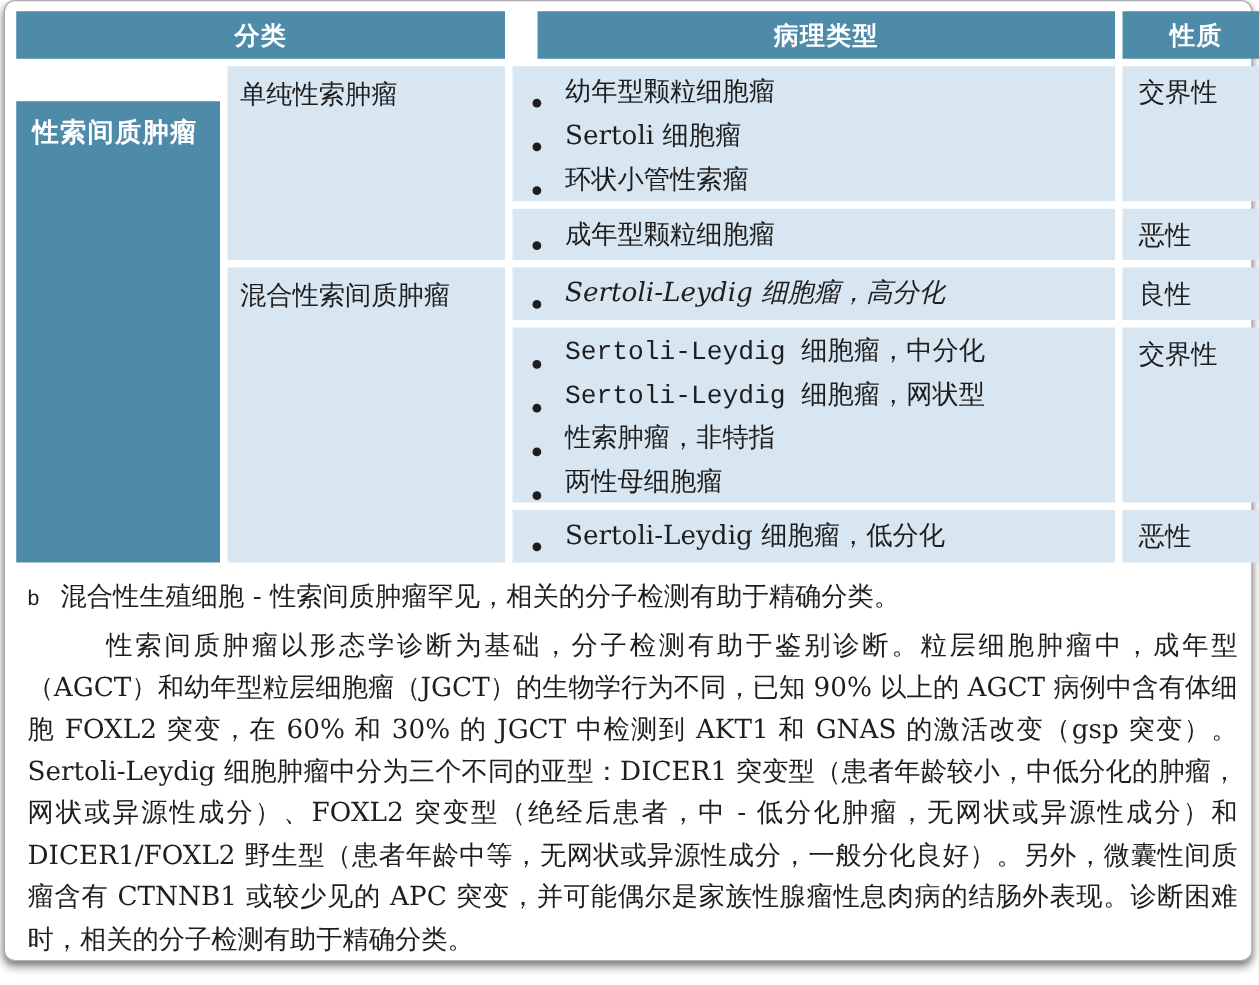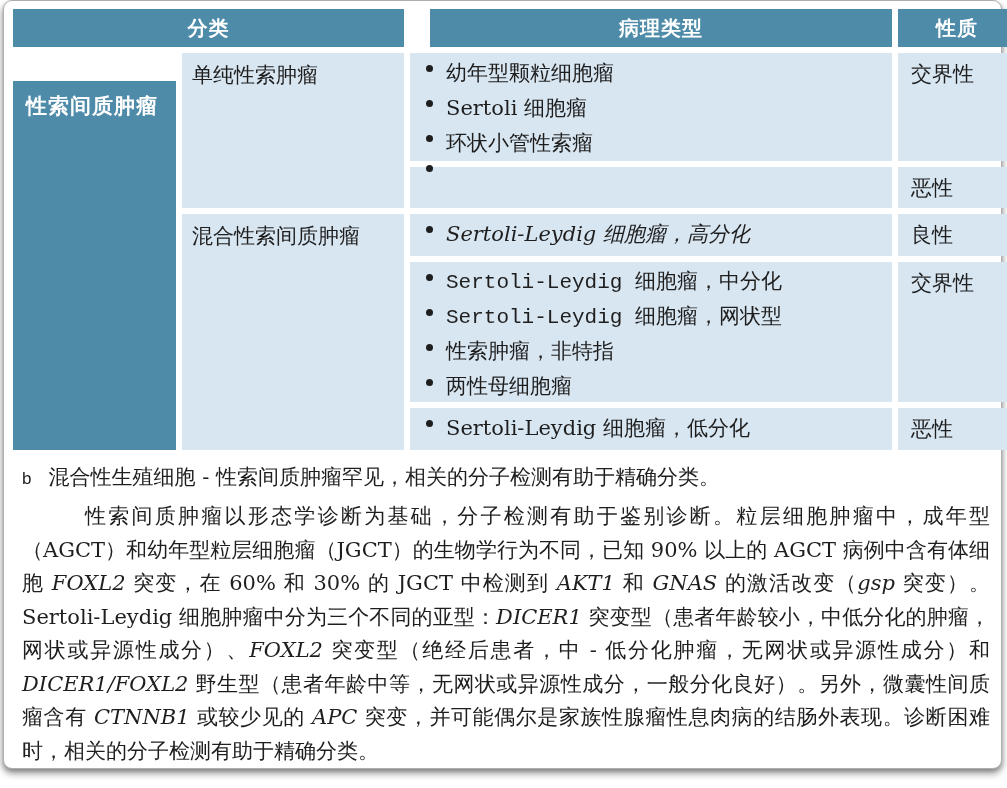--- a/index.html
+++ b/index.html
@@ -45,21 +45,21 @@
     padding:11px 0 0 13px; letter-spacing:1px;margin-top:28px;
   }
   .cls-cell { padding:8px 0 0 10px; }
   .cls-1 { grid-column:2; grid-row:2 / 4; }
   .cls-2 { grid-column:2; grid-row:4 / 7; }
 
   .list-cell { grid-column:3; padding:3px 0 0 16px; }
   .lr1 { grid-row:2; } .lr2 { grid-row:3; } .lr3 { grid-row:4;font-style:italic; }
   .lr4 { grid-row:5;font-family:Liberation Mono, monospace; } .lr5 { grid-row:6; }
 
-  .bullet-item { display:flex; align-items:center; line-height:35px; }
+  .bullet-item { display:flex; align-items:flex-end; line-height:35px;gap:6px; }
   .dot {
     width:7px; height:7px; border-radius:50%;
     background:#1e1e1e; flex:0 0 7px;
     margin-right:13px; position:relative; top:-5px;
   }
 
   .nat-cell { grid-column:4; padding:7px 0 0 13px; }
   .nr1 { grid-row:2; } .nr2 { grid-row:3; } .nr3 { grid-row:4; }
   .nr4 { grid-row:5; } .nr5 { grid-row:6; }
 
@@ -72,21 +72,21 @@
     font-family:"Liberation Sans","DejaVu Sans",sans-serif;
     font-size:17px; margin-right:17px;
   }
   .para {
     margin:5px 10px 0 9px;
     width:968px;
     font-size:21px; line-height:33.5px;
     text-align:justify;
     text-indent:3em;
   }
-  .para .it { font-style:italic; }
+  .para .it { }
 </style>
 </head>
 <body>
 
 <div class="card">
 
   <div class="tbl">
     <div class="th th-cls">分类</div>
     <div class="th th-path">病理类型</div>
     <div class="th th-nat">性质</div>
@@ -106,20 +106,21 @@
           <span>Sertoli 细胞瘤</span>
         </div>
       <div class="bullet-item">
           <span class="dot"></span>
           <span>环状小管性索瘤</span>
         </div>
     </div>
     <div class="cell list-cell lr2">
       <div class="bullet-item">
           <span class="dot"></span>
+          <span>成年型颗粒细胞瘤</span>
         </div>
     </div>
     <div class="cell list-cell lr3">
       <div class="bullet-item">
           <span class="dot"></span>
           <span>Sertoli-Leydig 细胞瘤，高分化</span>
         </div>
     </div>
     <div class="cell list-cell lr4">
       <div class="bullet-item">

